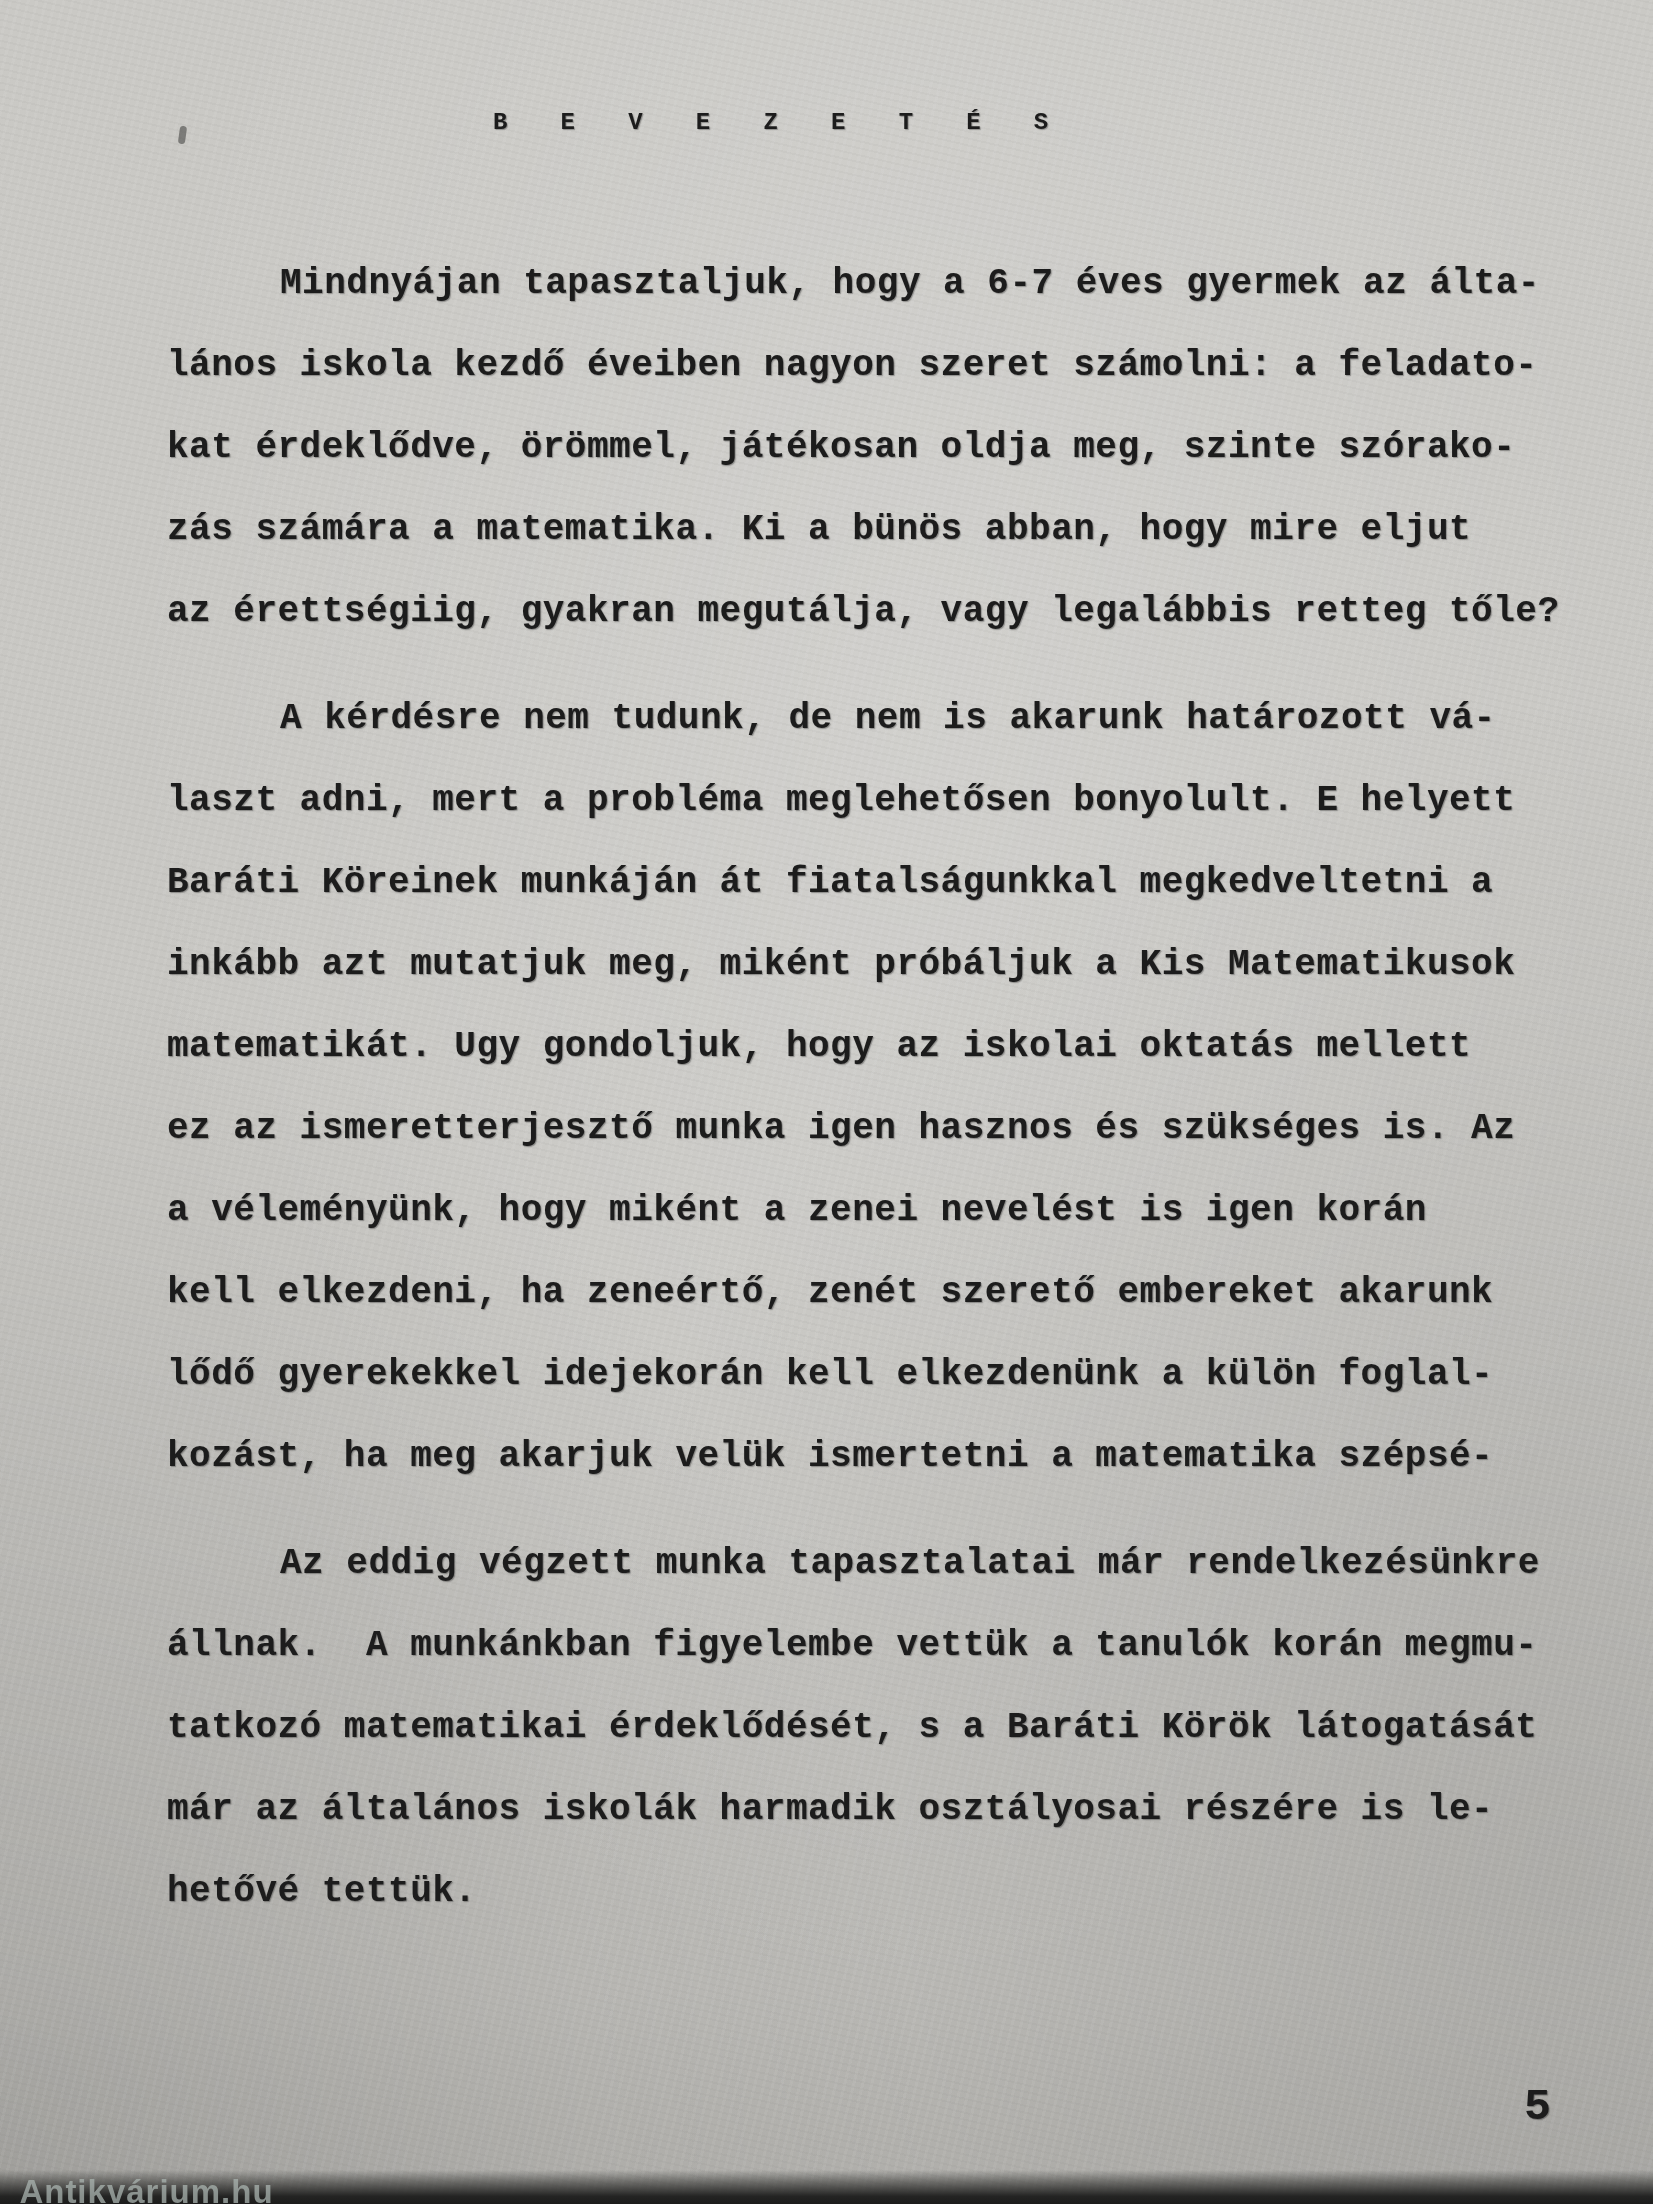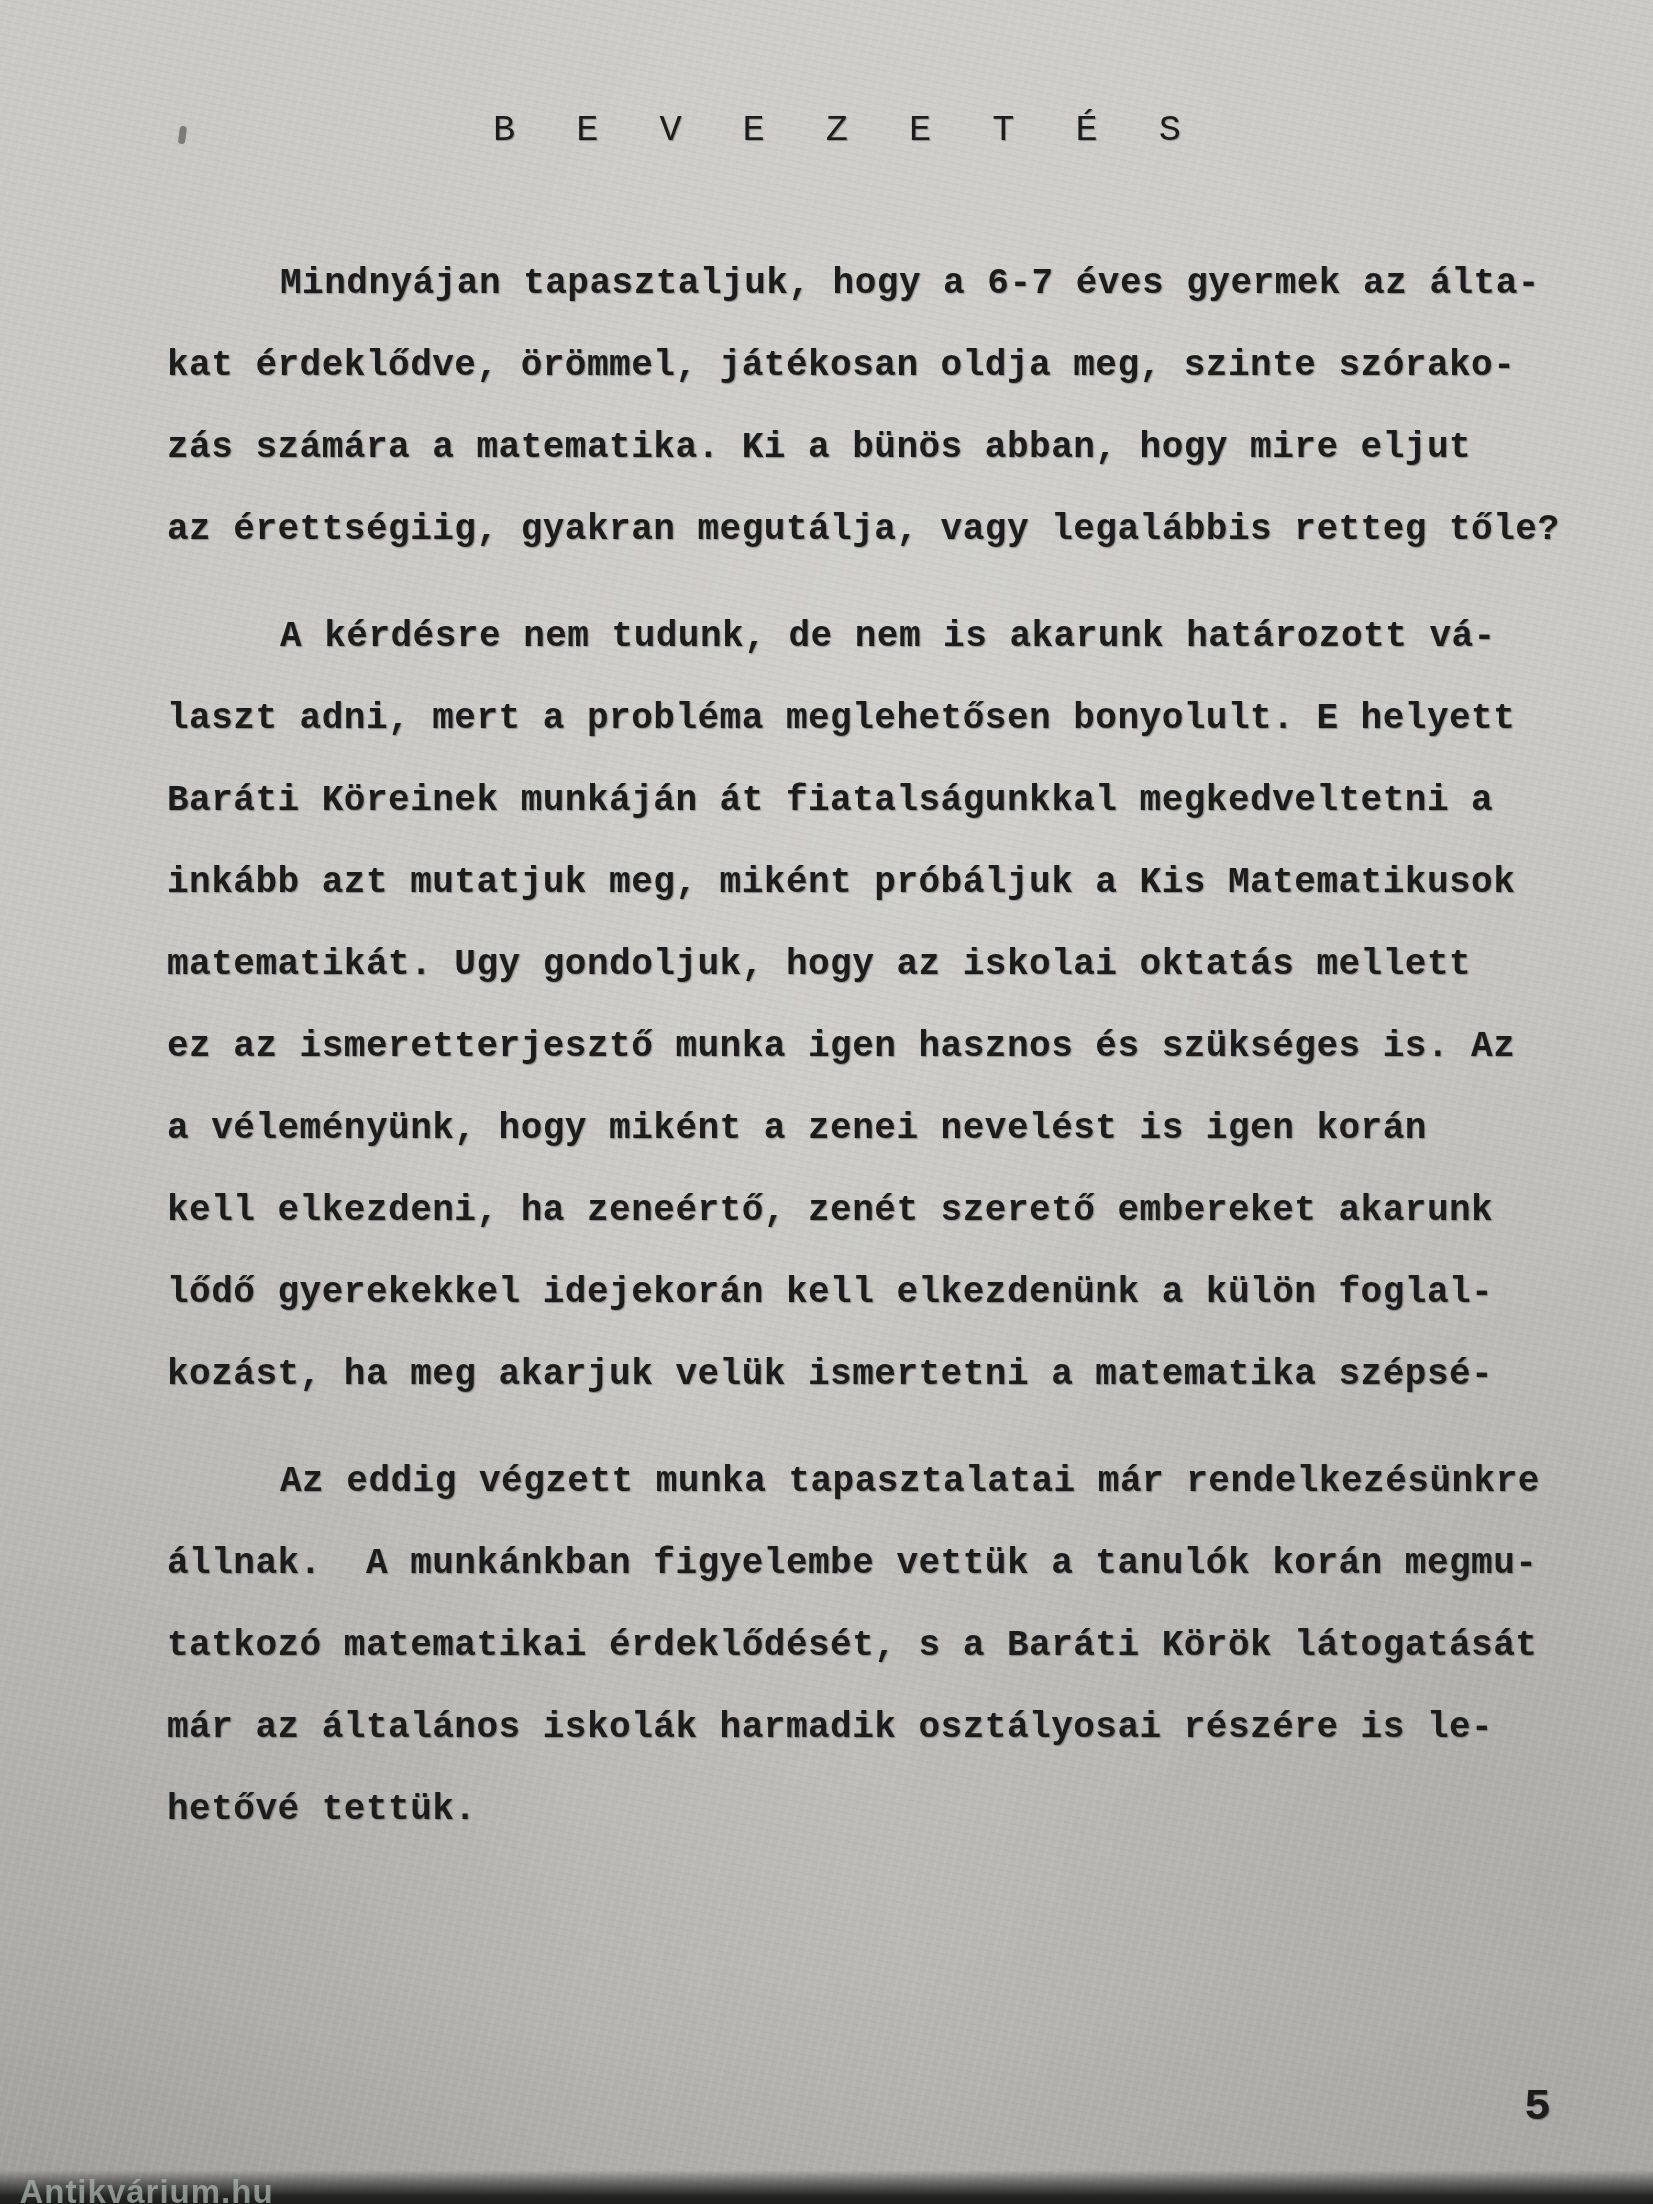--- a/index.html
+++ b/index.html
@@ -21,22 +21,22 @@
     position: absolute; inset: 0; pointer-events: none;
     background:
       repeating-linear-gradient(13deg, rgba(90,90,88,0.045) 0 1.9px, rgba(0,0,0,0) 1.9px 6.8px),
       repeating-linear-gradient(104deg, rgba(255,255,255,0.05) 0 2.9px, rgba(0,0,0,0) 2.9px 8.7px);
     mix-blend-mode: normal;
   }
   .doc-title {
     position: absolute;
     top: 109px;
     left: 493px;
-    font-size: 37px;
-    font-weight: 400;
+    font-size: 24px;
+    font-weight: 700;
     letter-spacing: 19.4px;
     white-space: pre;
     text-shadow: 1px 1px 1px rgba(25,25,25,0.35);
   }
   .body-text {
     position: absolute;
     top: 243px;
     left: 167px;
     right: 70px;
   }
@@ -95,20 +95,21 @@
 
 <div class="page">
   <div class="grain"></div>
   <div class="speckle"></div>
 
   <div class="doc-title">B E V E Z E T É S</div>
 
   <div class="body-text">
     <div class="para">
       <span class="line indent">Mindnyájan tapasztaljuk, hogy a 6-7 éves gyermek az álta-</span>
+      <span class="line">lános iskola kezdő éveiben nagyon szeret számolni: a feladato-</span>
       <span class="line">kat érdeklődve, örömmel, játékosan oldja meg, szinte szórako-</span>
       <span class="line">zás számára a matematika. Ki a bünös abban, hogy mire eljut</span>
       <span class="line">az érettségiig, gyakran megutálja, vagy legalábbis retteg tőle?</span>
     </div>
 
     <div class="para">
       <span class="line indent">A kérdésre nem tudunk, de nem is akarunk határozott vá-</span>
       <span class="line">laszt adni, mert a probléma meglehetősen bonyolult. E helyett</span>
       <span class="line">Baráti Köreinek munkáján át fiatalságunkkal megkedveltetni a</span>
       <span class="line">inkább azt mutatjuk meg, miként próbáljuk a Kis Matematikusok</span>

